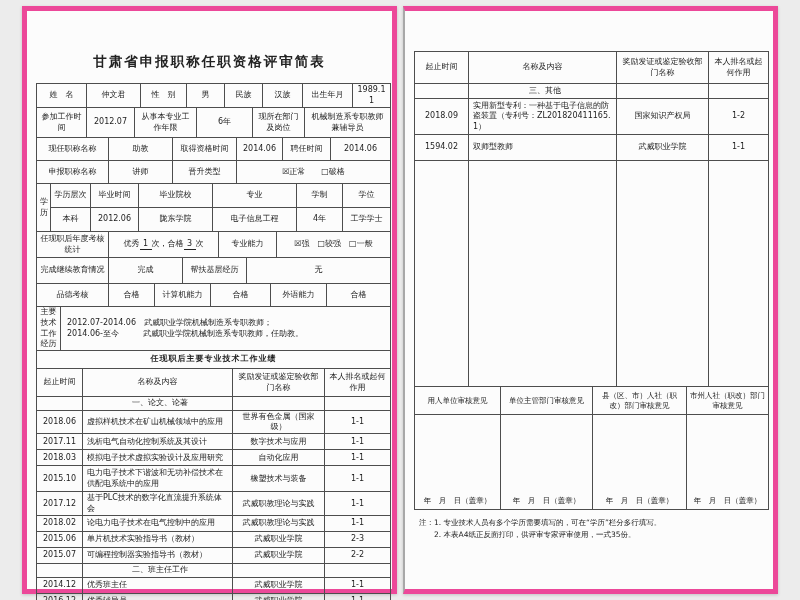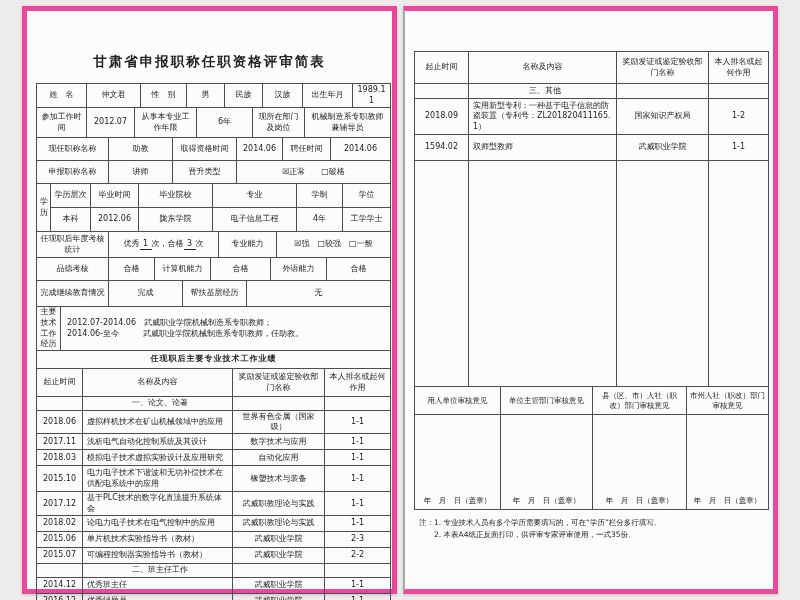--- a/index.html
+++ b/index.html
@@ -176,51 +176,51 @@
       <td><span>优秀</span><span class="num">1</span><span>次，合格</span><span class="num">3</span><span>次</span></td>
       <td>专业能力</td>
       <td>☒强　□较强　□一般</td>
     </tr>
   </tbody>
     </table>
 
   <table>
     <colgroup>
         <col style="width:72px">
+        <col style="width:74px">
+        <col style="width:64px">
+        <col style="width:144px">
+      </colgroup>
+    <tbody>
+        <tr class="h26">
+      <td>完成继续教育情况</td>
+      <td>完成</td>
+      <td>帮扶基层经历</td>
+      <td>无</td>
+    </tr>
+  </tbody>
+    </table>
+
+  <table>
+    <colgroup>
+        <col style="width:72px">
         <col style="width:46px">
         <col style="width:56px">
         <col style="width:60px">
         <col style="width:56px">
         <col style="width:64px">
       </colgroup>
     <tbody>
         <tr class="h23">
       <td>品德考核</td>
       <td>合格</td>
       <td>计算机能力</td>
       <td>合格</td>
       <td>外语能力</td>
       <td>合格</td>
-    </tr>
-  </tbody>
-    </table>
-
-  <table>
-    <colgroup>
-        <col style="width:72px">
-        <col style="width:74px">
-        <col style="width:64px">
-        <col style="width:144px">
-      </colgroup>
-    <tbody>
-        <tr class="h26">
-      <td>完成继续教育情况</td>
-      <td>完成</td>
-      <td>帮扶基层经历</td>
-      <td>无</td>
     </tr>
   </tbody>
     </table>
 
   <table>
     <colgroup>
         <col style="width:24px">
         <col style="width:330px">
       </colgroup>
     <tbody>

